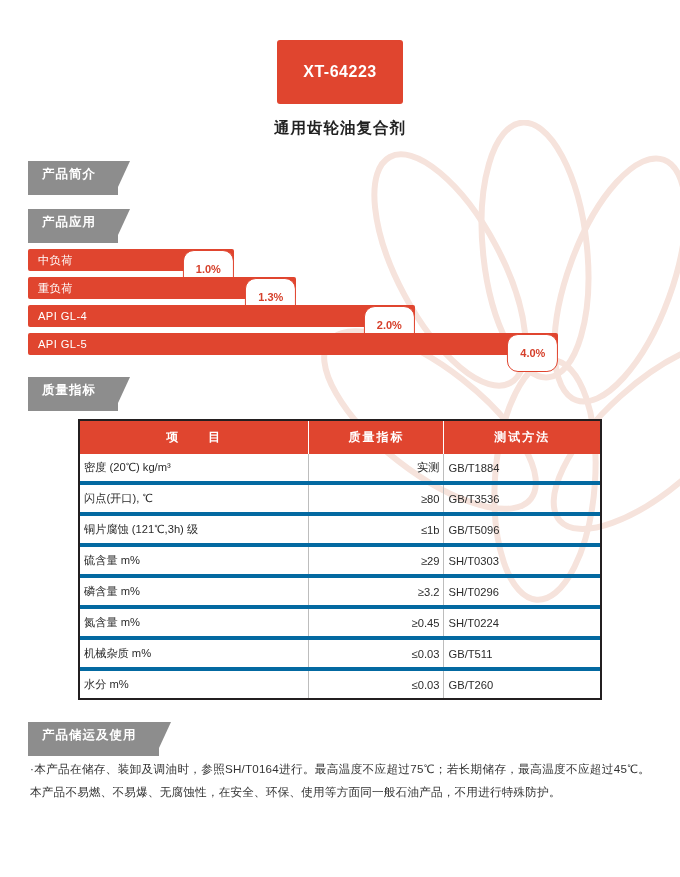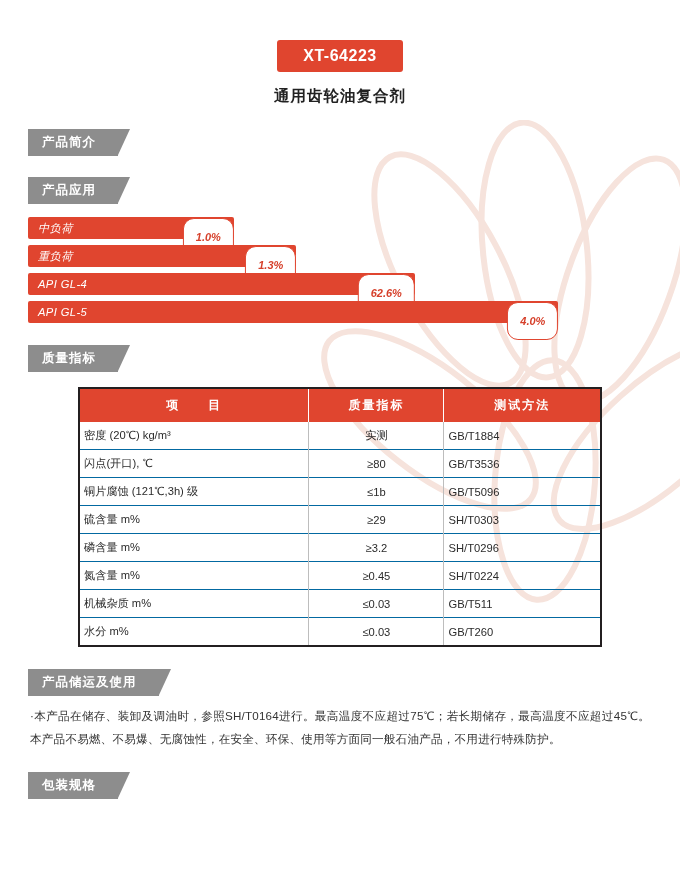--- a/index.html
+++ b/index.html
@@ -41,21 +41,21 @@
     text-align: center;
     padding-top: 40px;
   }
   .code-badge {
     display: inline-block;
     background: #e0452f;
     color: #ffffff;
     font-size: 16px;
     font-weight: bold;
     letter-spacing: 0.5px;
-    padding: 7px 26px;
+    padding: 23px 26px;
     border-radius: 3px;
   }
   .product-name {
     margin-top: 14px;
     font-size: 15.5px;
     font-weight: bold;
     color: #222222;
     letter-spacing: 1px;
   }
 
@@ -65,21 +65,21 @@
     height: 26px;
     margin: 0 0 0 28px;
     display: inline-block;
   }
   .section-head .ribbon {
     background: #8d8d8d;
     color: #ffffff;
     font-size: 12.5px;
     font-weight: bold;
     letter-spacing: 1px;
-    padding: 5px 22px 5px 14px;
+    padding: 5px 22px 12px 14px;
     display: inline-block;
     position: relative;
   }
   .section-head .ribbon::after {
     content: "";
     position: absolute;
     top: 0;
     right: -12px;
     width: 0;
     height: 0;
@@ -99,21 +99,20 @@
   }
 
   
   .bars {
     margin: 14px 28px 0 28px;
   }
   .bar-row {
     position: relative;
     height: 22px;
     margin-bottom: 6px;
-    font-style: italic;
   }
   .bar-fill {
     position: absolute;
     left: 0;
     top: 0;
     height: 22px;
     background: #e0452f;
     border-radius: 2px;
   }
   .bar-label {
@@ -156,29 +155,29 @@
     background: #e0452f;
     color: #ffffff;
     font-weight: bold;
     font-size: 12px;
     padding: 8px 20px;
     border-right: 1px solid #ffffff;
     letter-spacing: 2px;
   }
   table.spec thead th:last-child { border-right: none; }
   table.spec tbody td {
-    border-top: 1px solid #0369a1;
+    border-top: 4px solid #0369a1;
     border-right: 1px solid #bdbdbd;
     padding: 6px 4px;
     color: #2b2b2b;
   }
   table.spec tbody td:last-child { border-right: none; }
   table.spec tbody tr:first-child td { border-top: none; }
   td.c-item { width: 44%; padding-left: 22px; text-align: left; }
-  td.c-val  { width: 26%; text-align: center; }
+  td.c-val  { width: 26%; text-align: right; }
   td.c-meth { width: 30%; }
 </style>
 </head>
 <body>
 
 <div class="page">
 
   <svg class="bg-decor" viewBox="0 0 420 560">
     <g fill="none" stroke="#f6e3dc" stroke-width="6">
       <ellipse cx="150" cy="150" rx="52" ry="128" transform="rotate(-28 150 150)"></ellipse>
@@ -214,21 +213,21 @@
             <div class="bar-value" style="left: 33%;">1.0%</div>
           </div>
           <div class="bar-row">
             <div class="bar-fill" style="width: 43%;"></div>
             <div class="bar-label">重负荷</div>
             <div class="bar-value" style="left: 43%;">1.3%</div>
           </div>
           <div class="bar-row">
             <div class="bar-fill" style="width: 62%;"></div>
             <div class="bar-label">API GL-4</div>
-            <div class="bar-value" style="left: 62%;">62.6%</div>
+            <div class="bar-value" style="left: 62%;">2.0%</div>
           </div>
           <div class="bar-row">
             <div class="bar-fill" style="width: 85%;"></div>
             <div class="bar-label">API GL-5</div>
             <div class="bar-value" style="left: 85%;">4.0%</div>
           </div>
         </div>
     </div>
 
     <div class="sec-block">
@@ -290,21 +289,15 @@
       </div>
     </div>
 
     <div class="sec-block">
       <div class="section-head">
         <span class="ribbon">产品储运及使用</span>
       </div>
       <p class="para">·本产品在储存、装卸及调油时，参照SH/T0164进行。最高温度不应超过75℃；若长期储存，最高温度不应超过45℃。本产品不易燃、不易爆、无腐蚀性，在安全、环保、使用等方面同一般石油产品，不用进行特殊防护。</p>
     </div>
 
-    <div class="sec-block">
-      <div class="section-head">
-        <span class="ribbon">包装规格</span>
-      </div>
-      
-    </div>
 
   </div>
 </div>
 
 </body></html>

